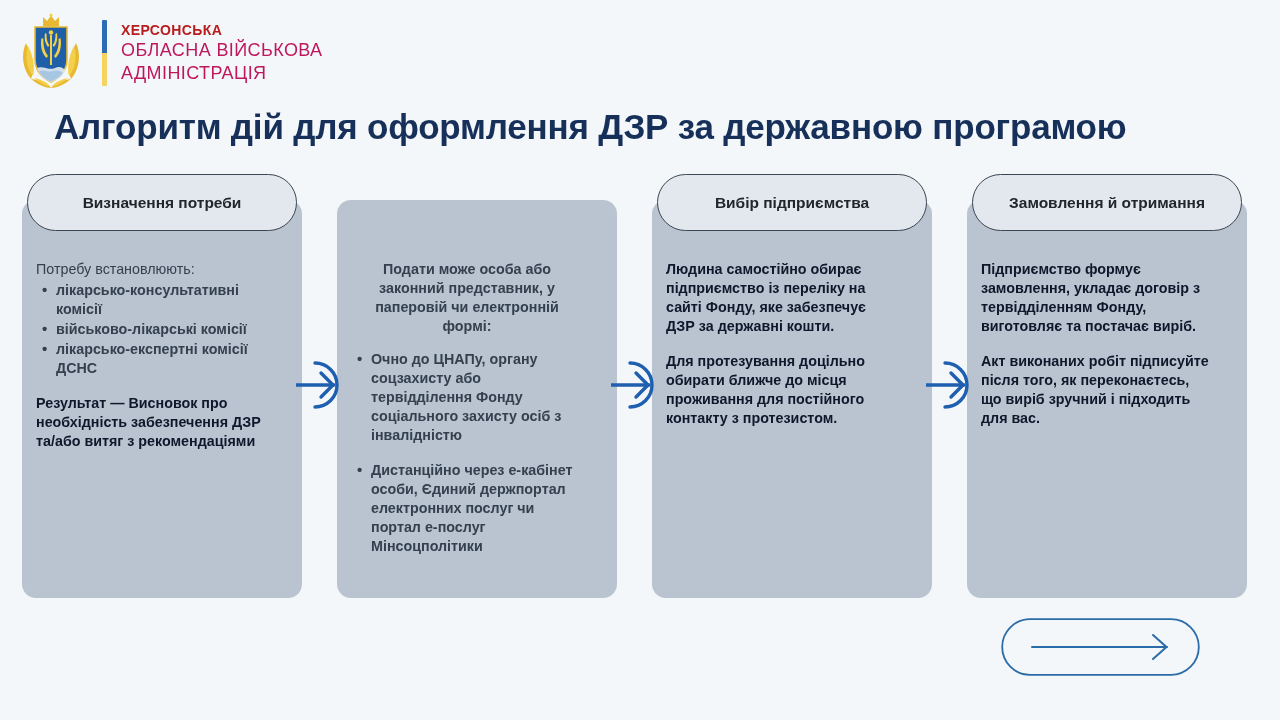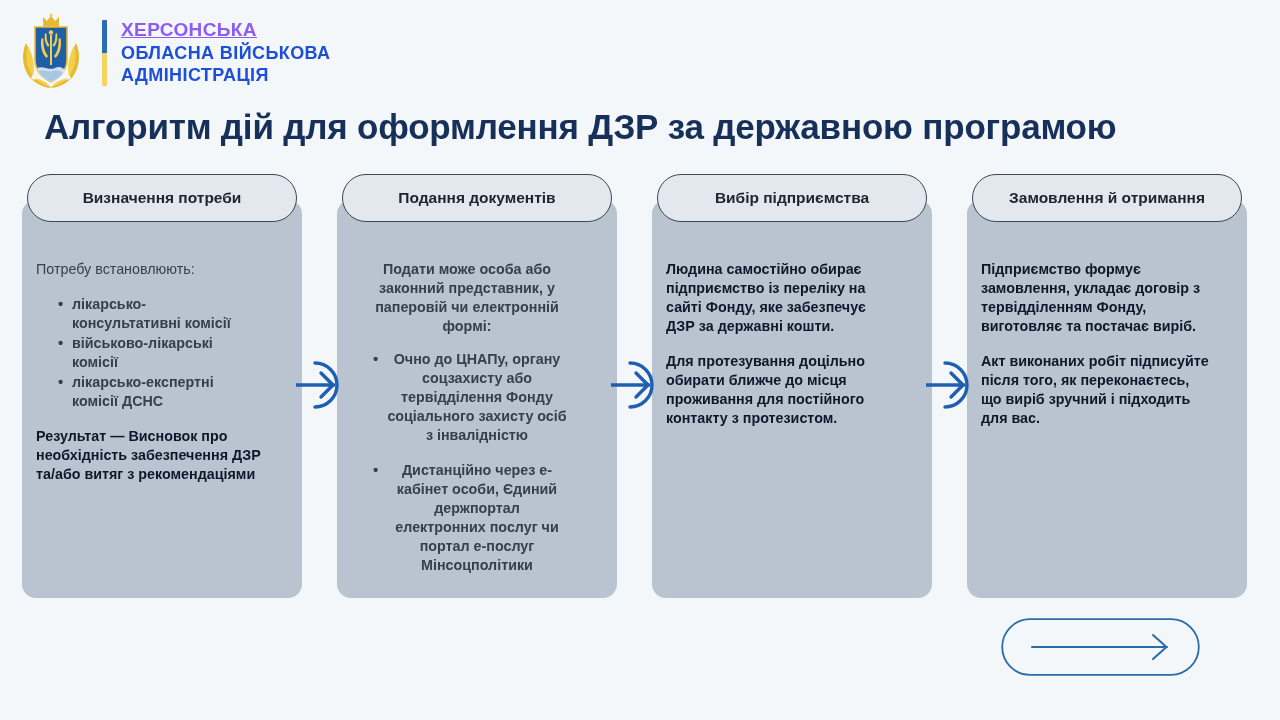--- a/index.html
+++ b/index.html
@@ -47,40 +47,39 @@
   }
 
   .org-lines {
     display: flex;
     flex-direction: column;
     justify-content: center;
     gap: 3px;
   }
 
   .org-line-1 {
-    font-size: 19px;
+    font-size: 14px;
     font-weight: bold;
     letter-spacing: 0.4px;
-    color: #8b5cf6;
+    color: #b91c1c;
     line-height: 1.08;
-    text-decoration: underline;
   }
 
   .org-line-2, .org-line-3 {
     font-size: 18px;
-    font-weight: bold;
+    font-weight: normal;
     letter-spacing: 0.4px;
-    color: #1d4ed8;
+    color: #be185d;
     line-height: 1.08;
   }
 
   
   .page-title {
     position: absolute;
-    left: 44px;
+    left: 54px;
     top: 107px;
     font-size: 35px;
     font-weight: bold;
     color: #16305a;
     letter-spacing: -0.2px;
     white-space: nowrap;
   }
 
   
   .cards {
@@ -108,21 +107,21 @@
     height: 398px;
     background: #b9c4d0;
     border-radius: 14px;
   }
 
   .card-header {
     position: absolute;
     left: 5px;
     top: 0;
     width: 270px;
-    height: 48px;
+    height: 57px;
     background: #e3e8ee;
     border: 1.4px solid #3d4654;
     border-radius: 30px;
     display: flex;
     align-items: center;
     justify-content: center;
     text-align: center;
     padding: 0 12px;
     z-index: 3;
   }
@@ -150,21 +149,21 @@
   .intro {
     margin: 0 0 2px 0;
     font-weight: normal;
     color: #35404e;
   }
 
   .intro.bold { font-weight: bold; text-align: center; }
 
   ul.bullets {
     list-style: none;
-    margin: 16px;
+    margin: 0;
     padding: 0;
   }
 
   ul.bullets li {
     position: relative;
     padding-left: 20px;
     margin-bottom: 1px;
     font-weight: bold;
     color: #35404e;
   }
@@ -173,21 +172,21 @@
     content: "•";
     position: absolute;
     left: 6px;
     top: -1px;
     font-size: 15px;
     line-height: 1.33;
     color: #35404e;
   }
 
   ul.bullets.spaced li { margin-bottom: 16px; }
-  ul.bullets.spaced { margin-top: 14px; text-align: center; }
+  ul.bullets.spaced { margin-top: 14px; }
 
   .para {
     font-weight: bold;
     color: #0f172a;
     margin-top: 16px;
   }
 
   .para.first { margin-top: 0; }
 
   
@@ -293,23 +292,20 @@
 
   <div class="card">
     <div class="card-body"></div>
     <div class="card-content">
       <div class="intro bold">Подати може особа або законний представник, у паперовій чи електронній формі:</div>
       <ul class="bullets spaced">
         <li>Очно до ЦНАПу, органу соцзахисту або тервідділення Фонду соціального захисту осіб з інвалідністю</li>
         <li>Дистанційно через е-кабінет особи, Єдиний держпортал електронних послуг чи портал е-послуг Мінсоцполітики</li>
       </ul>
     </div>
-    <div class="card-header">
-      <span class="card-header-text">Подання документів</span>
-    </div>
   </div>
 
   <div class="card">
     <div class="card-body"></div>
     <div class="card-content">
       <div class="para first">Людина самостійно обирає підприємство із переліку на сайті Фонду, яке забезпечує ДЗР за державні кошти.</div>
       <div class="para">Для протезування доцільно обирати ближче до місця проживання для постійного контакту з протезистом.</div>
     </div>
     <div class="card-header">
       <span class="card-header-text">Вибір підприємства</span>

